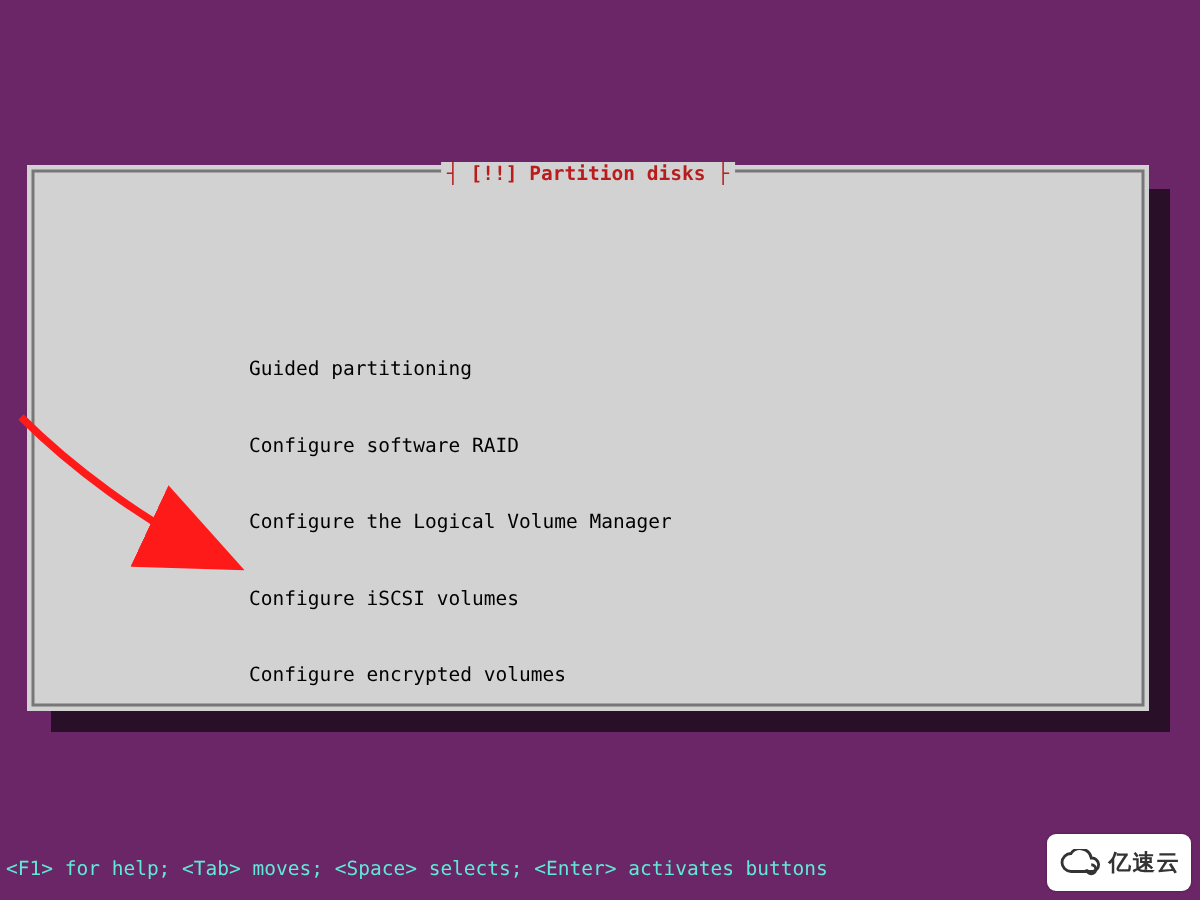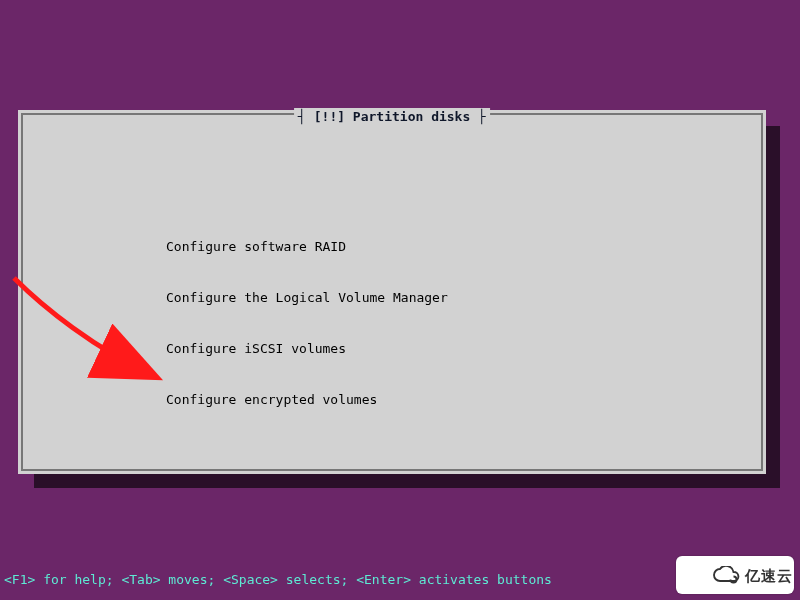--- a/index.html
+++ b/index.html
@@ -46,21 +46,21 @@
     bottom: 3px;
     border: 2px solid #777;
     box-sizing: border-box;
   }
   .dialog-title {
     position: absolute;
     top: -7px;
     left: 50%;
     transform: translateX(-50%);
     background: #d2d2d2;
-    color: #0f172a;
+    color: #b91c1c;
     padding: 0 4px;
     white-space: pre;
     font-weight: bold;
   }
   .dialog-body {
     position: absolute;
     left: 12px;
     top: 26px;
     right: 12px;
     bottom: 12px;
@@ -92,30 +92,29 @@
     top: 268px;
     width: 190px;
     height: 120px;
     pointer-events: none;
   }
   
   .watermark {
     position: absolute;
     right: 6px;
     bottom: 6px;
-    width: 84px;
+    width: 96px;
     height: 38px;
     background: #fff;
     border-radius: 6px;
     display: flex;
     align-items: center;
     justify-content: center;
     gap: 4px;
     box-shadow: 0 0 2px rgba(0,0,0,.3);
-    padding-left: 34px;
   }
   .watermark .cloud {
     width: 30px;
     height: 18px;
     position: relative;
   }
   .watermark .txt {
     font-family: sans-serif;
     font-size: 15px;
     font-weight: bold;
@@ -131,20 +130,21 @@
   <div class="dialog-shadow"></div>
 
   <div class="dialog">
     <div class="dialog-border">
       <span class="dialog-title"><span>┤</span> <span>[!!]</span> <span>Partition disks</span> <span>├</span></span>
     </div>
 
     <div class="dialog-body">
 
       <div class="menu">
+        <span class="menu-line indent1">Guided partitioning</span>
         <span class="menu-line indent1">Configure software RAID</span>
         <span class="menu-line indent1">Configure the Logical Volume Manager</span>
         <span class="menu-line indent1">Configure iSCSI volumes</span>
         <span class="menu-line indent1">Configure encrypted volumes</span>
         <span class="menu-line indent1">&nbsp;</span>
         
         
         
         
         

